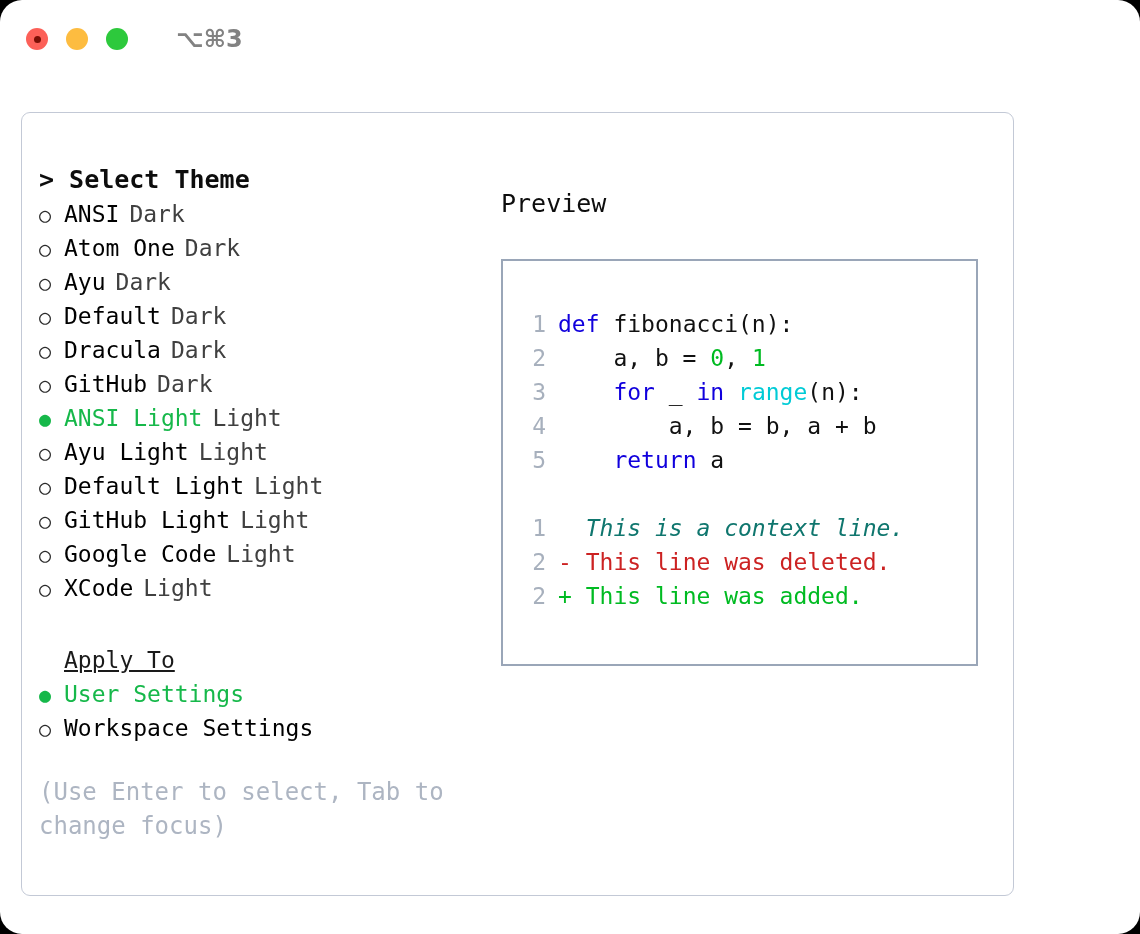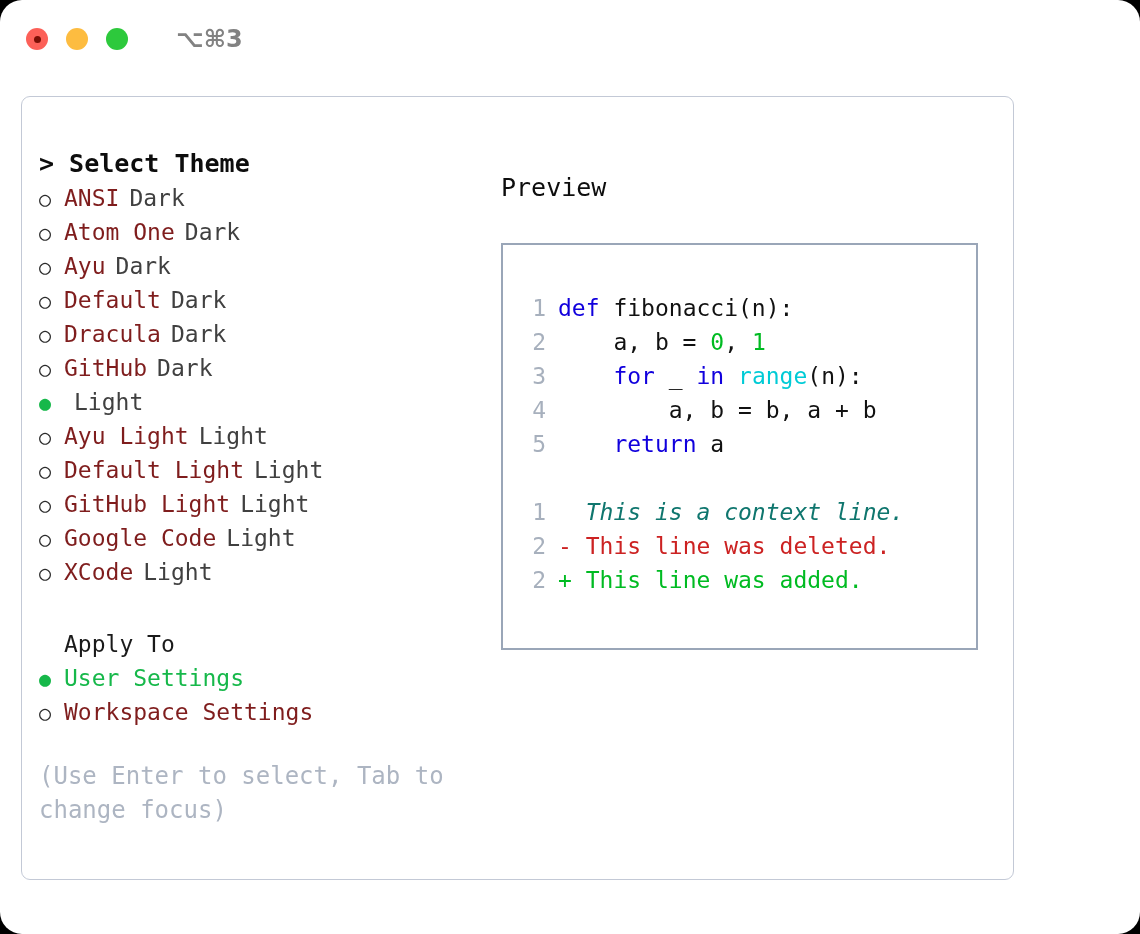--- a/index.html
+++ b/index.html
@@ -64,21 +64,21 @@
     font-weight: bold;
     color: #828282;
     letter-spacing: 0px;
     font-family: "DejaVu Sans", "Liberation Sans", sans-serif;
   }
 
   
   .content-frame {
     position: absolute;
     left: 21px;
-    top: 96px;
+    top: 112px;
     width: 993px;
     height: 784px;
     border: 1.5px solid #c3c9d6;
     border-radius: 9px;
     box-sizing: border-box;
     background: #ffffff;
   }
 
   .columns {
     position: absolute;
@@ -117,34 +117,35 @@
   }
   .bullet {
     width: 25px;
     flex: 0 0 25px;
     font-size: 20px;
     color: #2b2b2b;
     line-height: 34px;
   }
   .row.selected .bullet { color: #16b84a; }
   .label {
-    color: #7f1d1d;
+    color: #000000;
   }
   .row.selected .label { color: #16b84a; }
   .variant {
     color: #404040;
     margin-left: 10px;
   }
 
   .apply-header {
     font-size: 23px;
     color: #1a1a1a;
     line-height: 34px;
     margin-left: 25px;
     white-space: pre;
+    text-decoration: underline;
   }
   .spacer-lg { height: 38px; }
   .spacer-md { height: 30px; }
 
   .hint {
     font-size: 24px;
     color: #adb5c2;
     line-height: 34px;
     width: 420px;
     white-space: normal;
@@ -224,21 +225,21 @@
       <div class="left-col">
         <div class="section-header">&gt; Select Theme</div>
 
         <ul class="list" id="theme-list">
             <li class="row"><span class="bullet">○</span><span class="label">ANSI</span><span class="variant">Dark</span></li>
             <li class="row"><span class="bullet">○</span><span class="label">Atom One</span><span class="variant">Dark</span></li>
             <li class="row"><span class="bullet">○</span><span class="label">Ayu</span><span class="variant">Dark</span></li>
             <li class="row"><span class="bullet">○</span><span class="label">Default</span><span class="variant">Dark</span></li>
             <li class="row"><span class="bullet">○</span><span class="label">Dracula</span><span class="variant">Dark</span></li>
             <li class="row"><span class="bullet">○</span><span class="label">GitHub</span><span class="variant">Dark</span></li>
-            <li class="row selected"><span class="bullet">●</span><span class="variant">Light</span></li>
+            <li class="row selected"><span class="bullet">●</span><span class="label">ANSI Light</span><span class="variant">Light</span></li>
             <li class="row"><span class="bullet">○</span><span class="label">Ayu Light</span><span class="variant">Light</span></li>
             <li class="row"><span class="bullet">○</span><span class="label">Default Light</span><span class="variant">Light</span></li>
             <li class="row"><span class="bullet">○</span><span class="label">GitHub Light</span><span class="variant">Light</span></li>
             <li class="row"><span class="bullet">○</span><span class="label">Google Code</span><span class="variant">Light</span></li>
             <li class="row"><span class="bullet">○</span><span class="label">XCode</span><span class="variant">Light</span></li>
           </ul>
 
         <div class="spacer-lg"></div>
 
         <div class="apply-header">Apply To</div>

